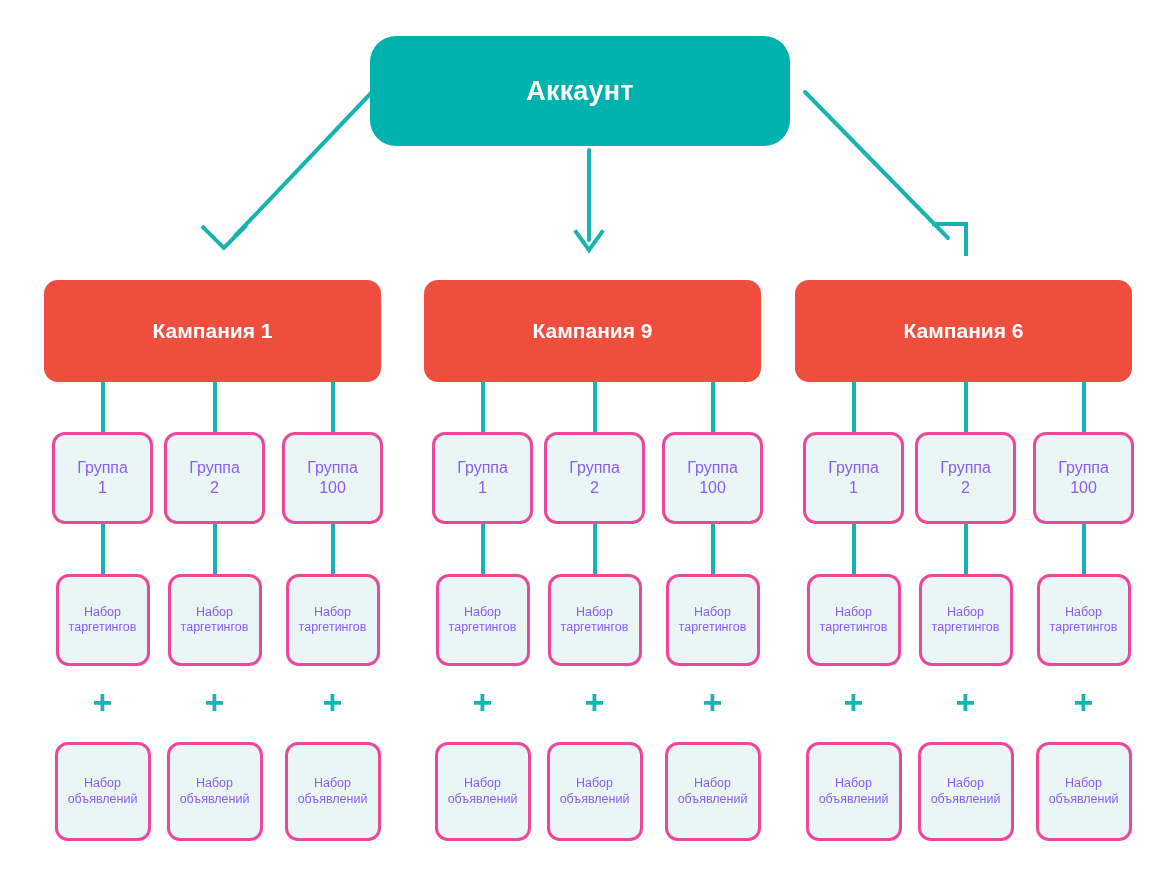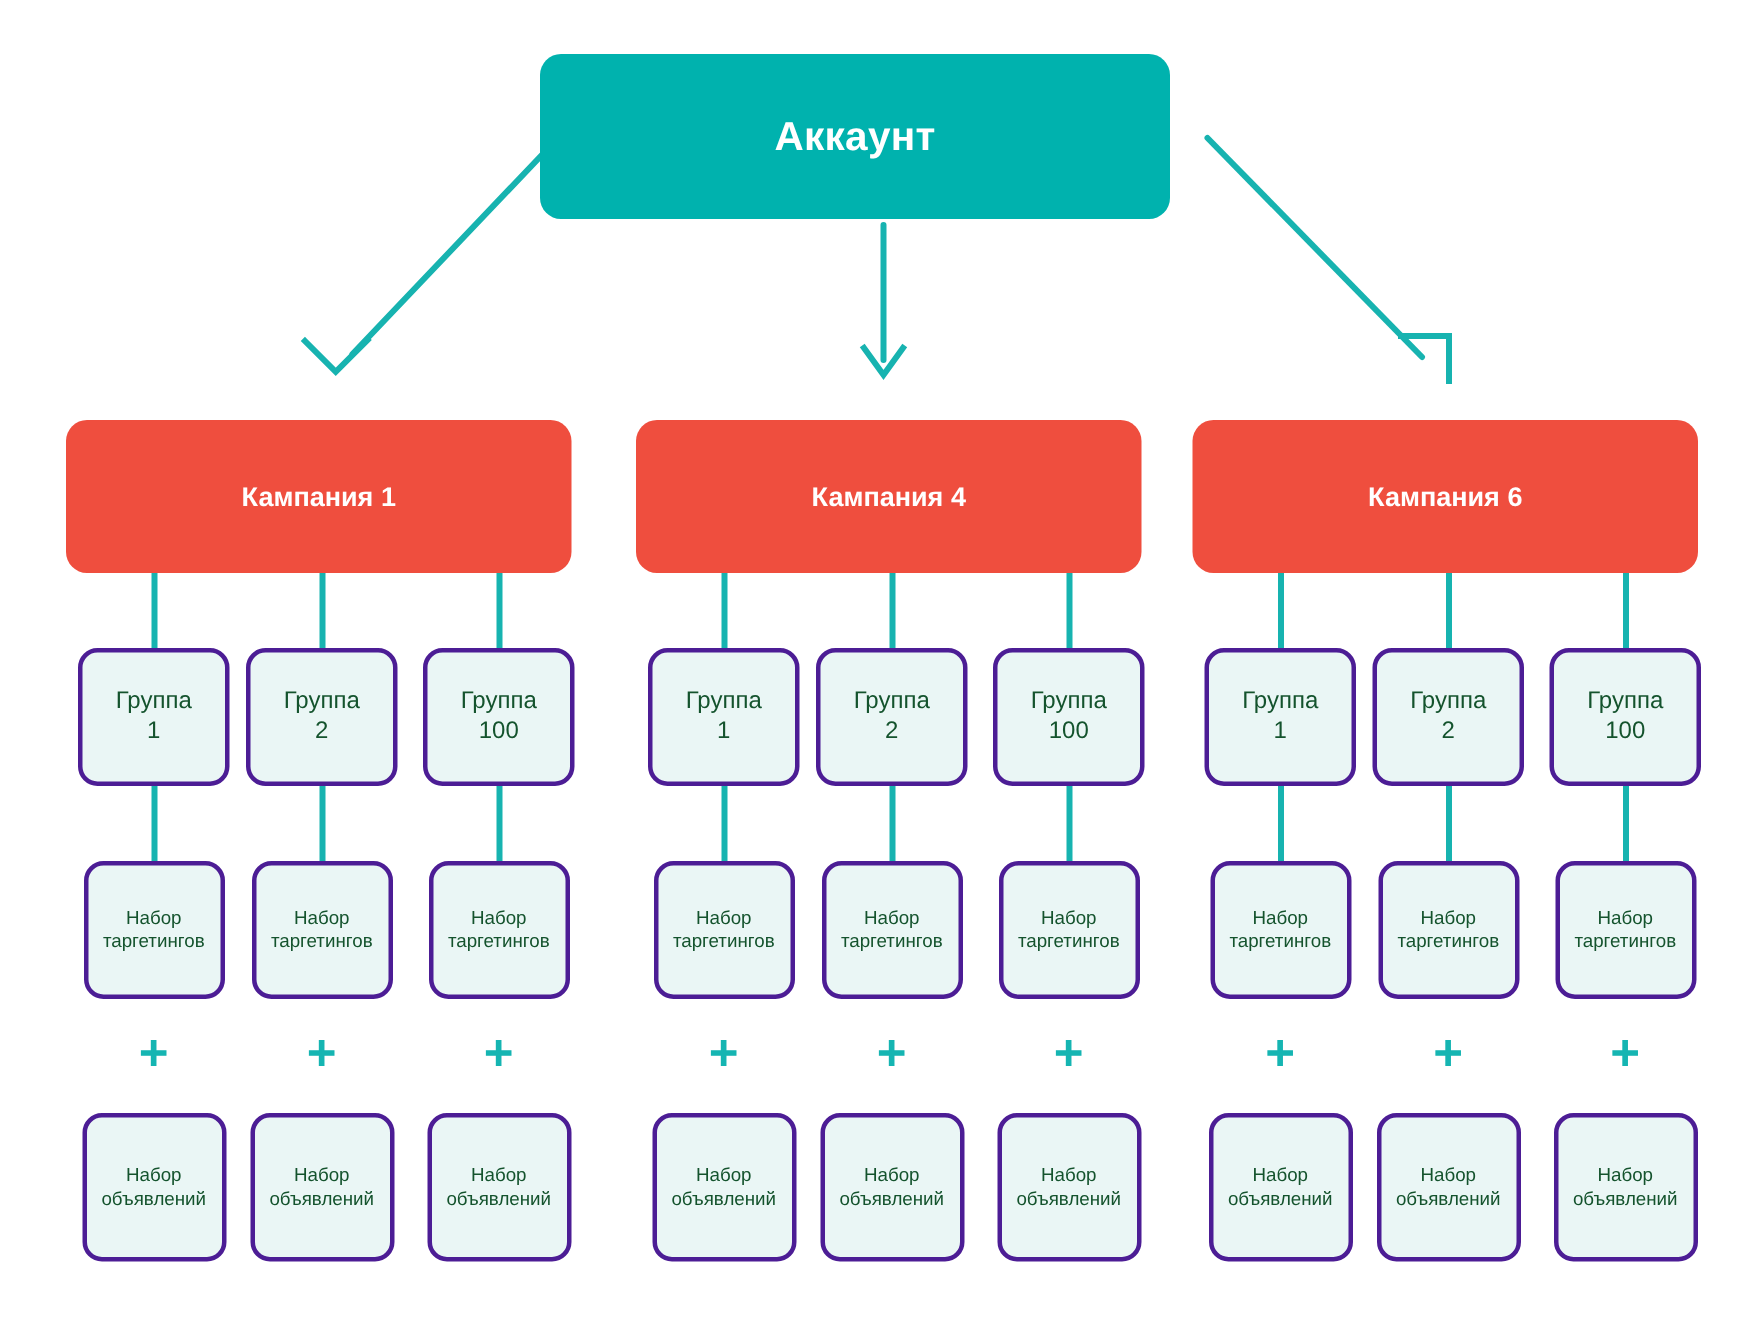--- a/index.html
+++ b/index.html
@@ -10,39 +10,39 @@
     font-family:"Liberation Sans","DejaVu Sans",sans-serif;
     overflow:hidden;
     position:relative;
   }
   #canvas{position:absolute;inset:0;width:1176px;height:882px;}
 
   
   .node{position:absolute;box-sizing:border-box;display:flex;align-items:center;justify-content:center;text-align:center;}
 
   .account-box{
-    left:360px;top:36px;width:420px;height:110px;
-    background:#00b2ae;border-radius:14px;
+    left:370px;top:36px;width:420px;height:110px;
+    background:#00b2ae;border-radius:26px;
     color:#ffffff;font-size:27px;font-weight:bold;letter-spacing:.2px;
   }
 
   .campaign-box{
     top:280px;width:337px;height:102px;
     background:#ef4e3e;border-radius:14px;
-    color:#ffffff;font-size:18px;font-weight:bold;
+    color:#ffffff;font-size:21px;font-weight:bold;
   }
   .campaign-box.c0{left:44px;}
   .campaign-box.c1{left:424px;}
   .campaign-box.c2{left:795px;}
 
   .leaf{
     background:#eaf6f5;
-    border:3px solid #4c1d95;
+    border:3px solid #ec4899;
     border-radius:13px;
-    color:#14532d;
+    color:#8b5cf6;
     line-height:1.22;
   }
 
   .group-box{
     top:432px;width:101px;height:92px;
     font-size:16px;
   }
   .target-box{
     top:574px;width:94px;height:92px;
     font-size:12.5px;
@@ -118,21 +118,21 @@
       <div class="node leaf group-box" style="left: 282px; width: 101px;">
         <div><span>Группа</span><br><span>100</span></div>
       </div>
       <div class="node leaf target-box" style="left: 285.5px;">
         <div><span>Набор</span><br><span>таргетингов</span></div>
       </div>
       <div class="plus" style="left: 282px; top: 682px;">+</div>
       <div class="node leaf ad-box" style="left: 284.5px;">
         <div><span>Набор</span><br><span>объявлений</span></div>
       </div>
-      <div class="node campaign-box c1">Кампания 4</div>
+      <div class="node campaign-box c1">Кампания 9</div>
       <div class="connector" style="left: 480.5px; top: 382px; height: 50px;"></div>
       <div class="connector" style="left: 480.5px; top: 524px; height: 50px;"></div>
       <div class="node leaf group-box" style="left: 432px; width: 101px;">
         <div><span>Группа</span><br><span>1</span></div>
       </div>
       <div class="node leaf target-box" style="left: 435.5px;">
         <div><span>Набор</span><br><span>таргетингов</span></div>
       </div>
       <div class="plus" style="left: 432px; top: 682px;">+</div>
       <div class="node leaf ad-box" style="left: 434.5px;">

